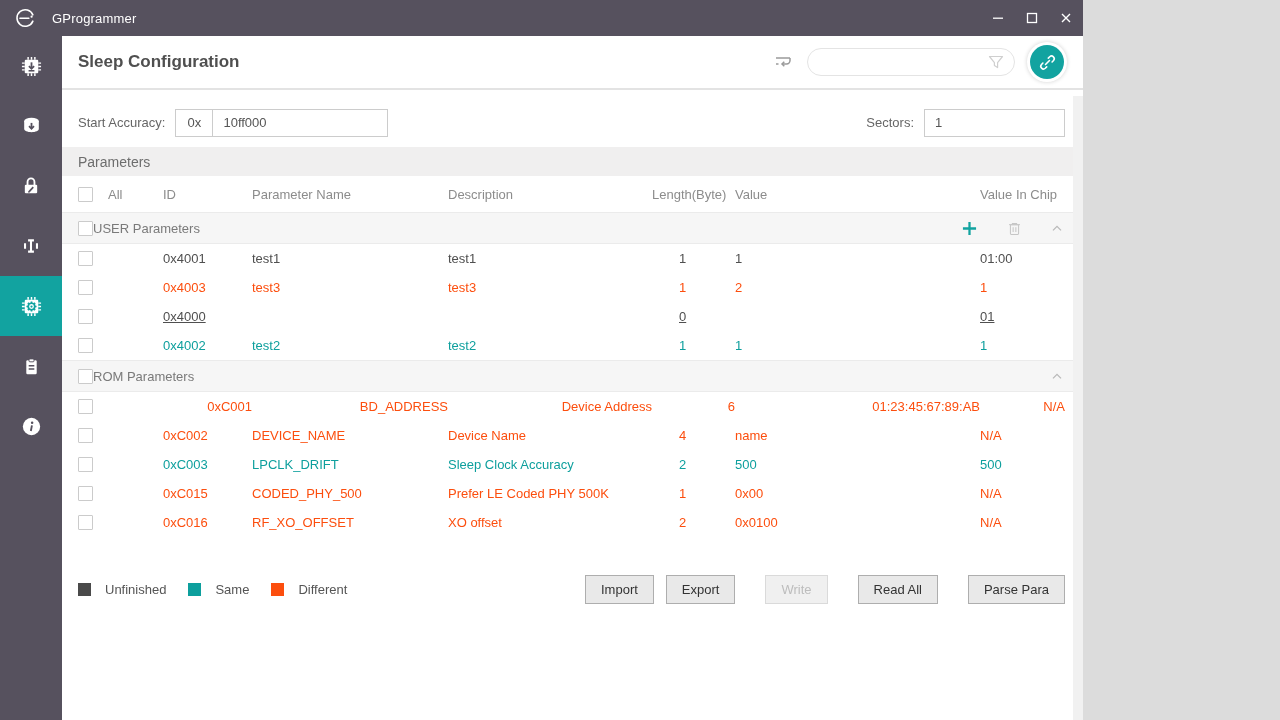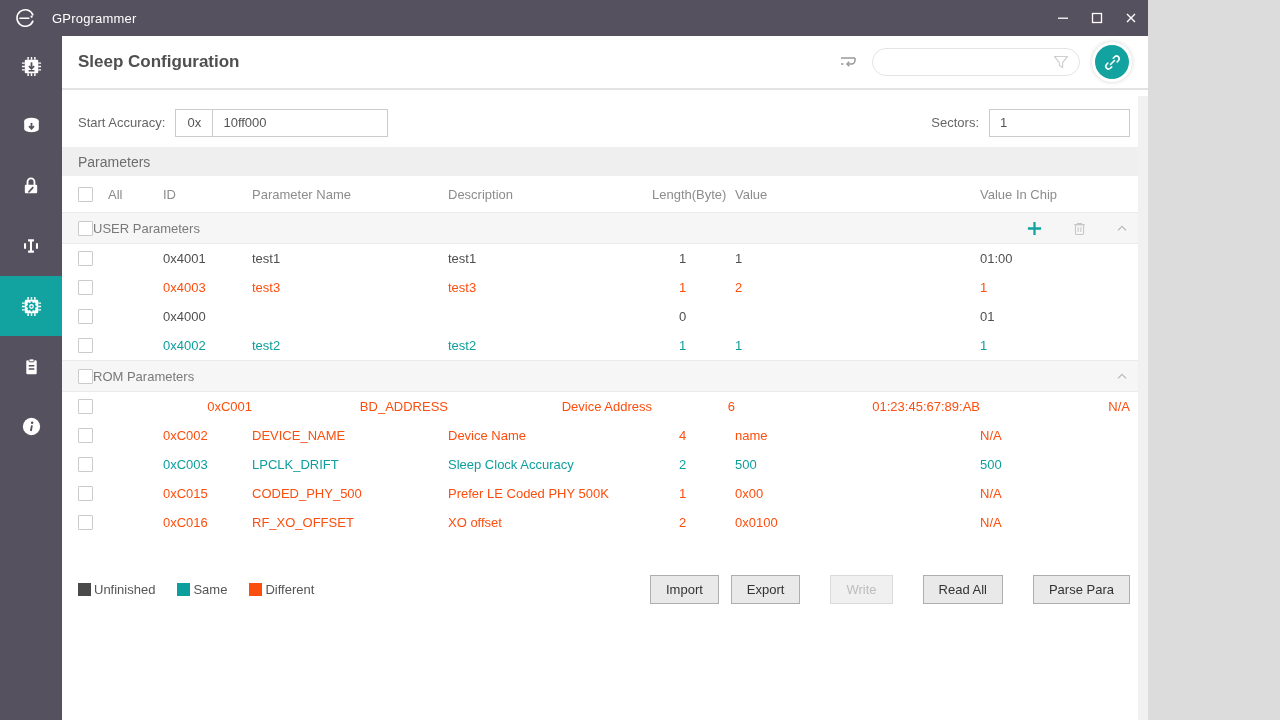--- a/index.html
+++ b/index.html
@@ -1,17 +1,17 @@
 <!DOCTYPE html>
 <html><head>
 <meta charset="utf-8">
 <style>
   html,body{margin:0;padding:0;background:#dcdcdc;}
-  .window{position:relative;width:1148px;height:720px;background:#ef4444;overflow:hidden;
-          font-family:"Liberation Sans",sans-serif;-webkit-font-smoothing:antialiased;}
+  .window{position:relative;width:1044px;height:720px;background:#ef4444;overflow:hidden;
+          font-family:"Liberation Sans",sans-serif;padding-left:39px;-webkit-font-smoothing:antialiased;}
   
   .titlebar{position:absolute;top:0;left:0;right:0;height:36px;background:#56515e;
             display:flex;align-items:center;color:#fff;z-index:30;}
   .titlebar .logo{margin-left:14px;display:flex;align-items:center;}
   .titlebar .appname{margin-left:16px;font-size:13px;letter-spacing:.2px;}
   .win-controls{margin-left:auto;display:flex;height:100%;}
   .win-btn{width:34px;height:100%;display:flex;align-items:center;justify-content:center;cursor:pointer;}
   
   .sidebar{position:absolute;top:36px;left:0;width:62px;bottom:0;background:#56515e;z-index:20;}
   .side-item{height:60px;display:flex;align-items:center;justify-content:center;cursor:pointer;}
@@ -56,21 +56,21 @@
              display:flex;align-items:center;padding:0 18px 0 16px;}
   .group-label{font-size:13px;color:#7a7a7a;}
   .group-actions{margin-left:auto;display:flex;align-items:center;gap:26px;}
   .icon-btn{display:flex;align-items:center;cursor:pointer;}
   .data-row{height:29px;font-size:13px;background:#fff;}
   .cell{overflow:hidden;white-space:nowrap;text-overflow:ellipsis;}
   .cell.len{padding-left:27px;}
   
   .footer{margin-top:38px;display:flex;align-items:center;padding:0 18px 0 16px;}
   .legend{display:flex;align-items:center;gap:22px;}
-  .legend-item{display:flex;align-items:center;gap:3px;font-size:13px;color:#555;}
+  .legend-item{display:flex;align-items:center;gap:14px;font-size:13px;color:#555;}
   .legend-sq{width:13px;height:13px;flex:0 0 auto;}
   .btns{margin-left:auto;display:flex;align-items:center;}
   .btns button{height:29px;padding:0 15px;font-size:13px;color:#333;background:#e9e9e9;
                border:1px solid #aeaeae;cursor:pointer;font-family:"Liberation Sans",sans-serif;}
   .btns button + button{margin-left:30px;}
   .btns button:nth-child(2){margin-left:12px;}
   .btns button.disabled{color:#bdbdbd;background:#f0f0f0;border-color:#dadada;cursor:default;}
   
   .scroll-track{position:absolute;right:0;top:60px;bottom:0;width:10px;background:#f1f1f1;}
 </style>
@@ -282,21 +282,21 @@
           <div class="th-first">
             <span class="checkbox"></span>
           </div>
           <span class="cell">0x4003</span>
           <span class="cell">test3</span>
           <span class="cell">test3</span>
           <span class="cell len">1</span>
           <span class="cell">2</span>
           <span class="cell">1</span>
         </div>
-        <div class="grid-row data-row" style="color: rgb(79, 79, 79);">
+        <div class="grid-row data-row" style="color: rgb(79, 79, 79); text-decoration: underline;">
           <div class="th-first">
             <span class="checkbox"></span>
           </div>
           <span class="cell">0x4000</span>
           <span class="cell"></span>
           <span class="cell"></span>
           <span class="cell len">0</span>
           <span class="cell"></span>
           <span class="cell">01</span>
         </div>

